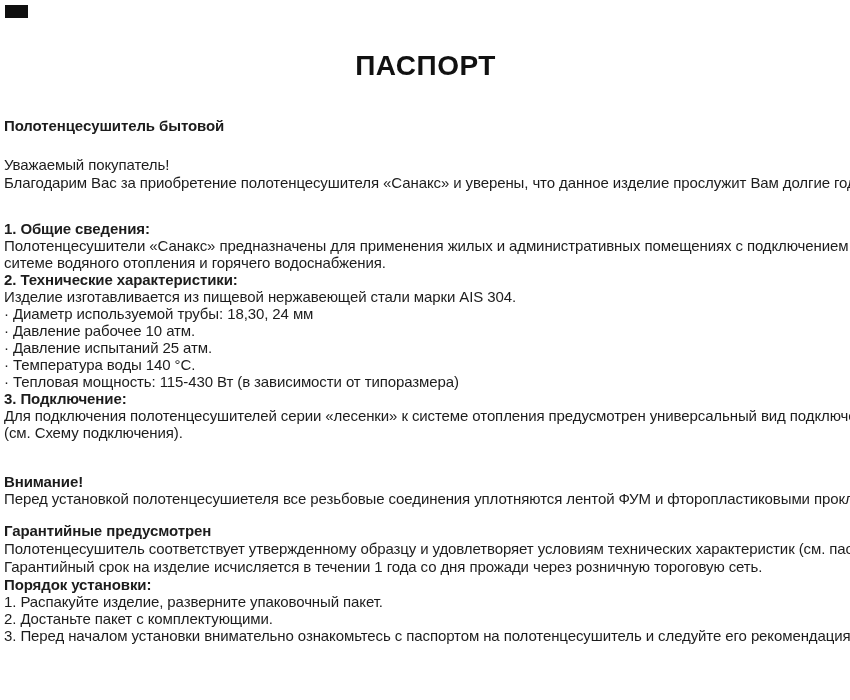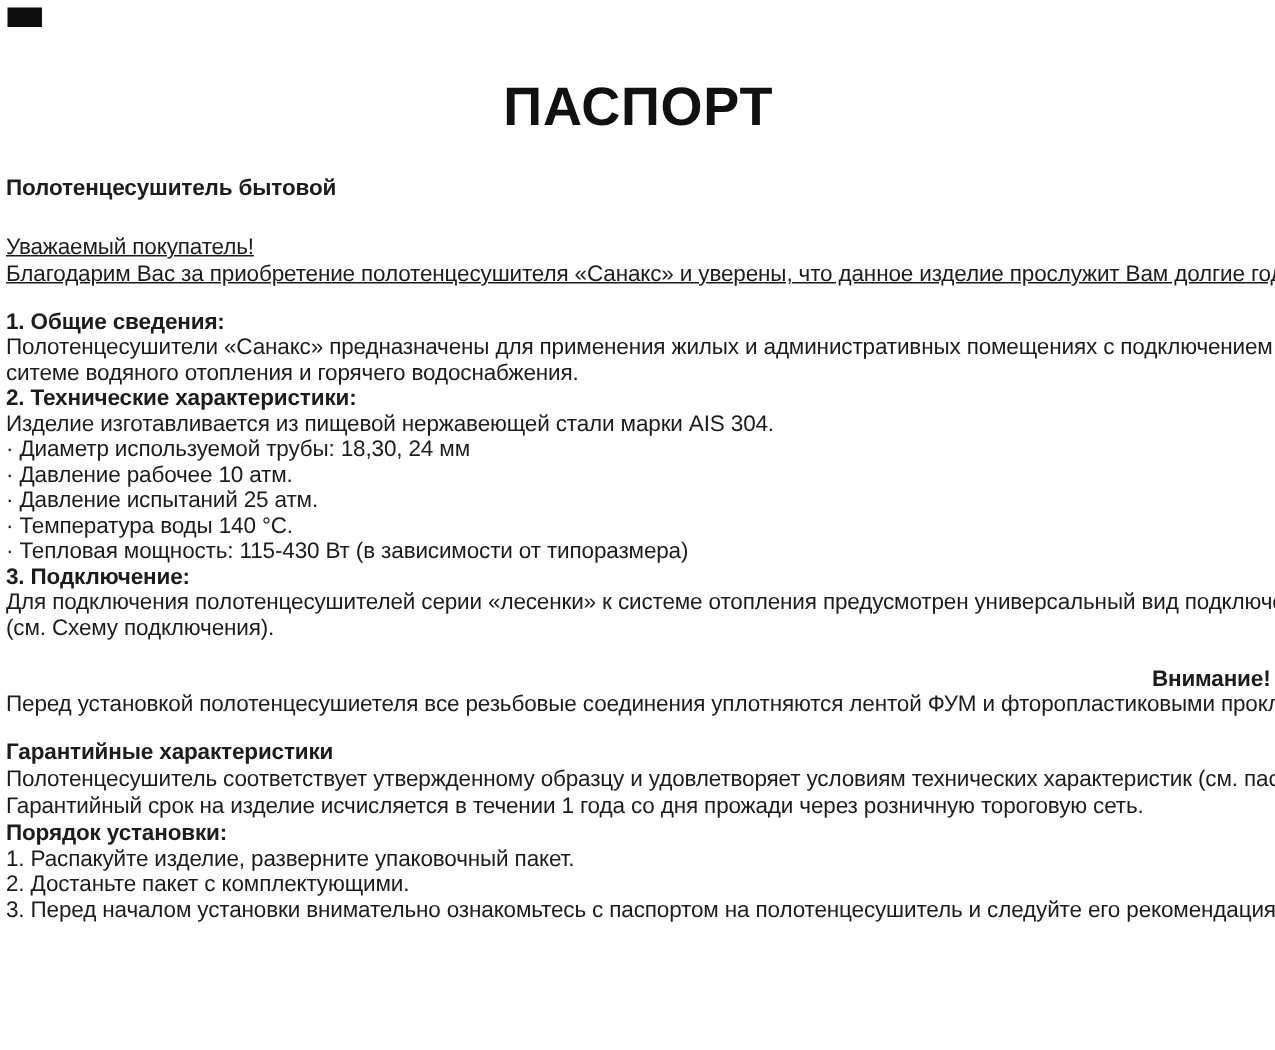--- a/index.html
+++ b/index.html
@@ -19,37 +19,37 @@
   }
   .doc {
     position: absolute;
     left: 4px; top: 0;
     width: 843px;
     padding-top: 50px;
   }
   .doc-title {
     height: 30px;
     text-align: center;
-    font-size: 36px;
+    font-size: 28px;
     font-weight: 700;
     letter-spacing: 0.5px;
     color: #111111;
   }
   .line {
     white-space: nowrap;
     font-size: 15px;
     line-height: 17px;
     letter-spacing: -0.1px;
   }
   .lh18 .line { line-height: 18px; }
   .bold { font-weight: 700; }
   .block-product   { margin-top: 37px; }
-  .block-greeting  { margin-top: 21px; text-decoration: underline; }
-  .block-main      { margin-top: 14px; }
-  .block-attention { margin-top: 17px; text-align: right; }
+  .block-greeting  { margin-top: 21px; }
+  .block-main      { margin-top: 28px; }
+  .block-attention { margin-top: 32px; }
   .block-warranty  { margin-top: 15px; }
   .block-install   { }
 </style>
 </head>
 <body>
 
 <div class="scan-mark"></div>
 
 <div class="doc">
 
@@ -79,21 +79,21 @@
     <div class="line">Для подключения полотенцесушителей серии «лесенки» к системе отопления предусмотрен универсальный вид подключения</div>
     <div class="line">(см. Схему подключения).</div>
   </div>
 
   <div class="block-attention">
     <div class="line bold">Внимание!</div>
     <div class="line">Перед установкой полотенцесушиетеля все резьбовые соединения уплотняются лентой ФУМ и фторопластиковыми прокладками</div>
   </div>
 
   <div class="block-warranty lh18">
-    <div class="line bold">Гарантийные характеристики</div>
+    <div class="line bold">Гарантийные предусмотрен</div>
     <div class="line">Полотенцесушитель соответствует утвержденному образцу и удовлетворяет условиям технических характеристик (см. паспорт)</div>
     <div class="line">Гарантийный срок на изделие исчисляется в течении 1 года со дня прожади через розничную тороговую сеть.</div>
   </div>
 
   <div class="block-install">
     <div class="line bold">Порядок установки:</div>
     <div class="line">1. Распакуйте изделие, разверните упаковочный пакет.</div>
     <div class="line">2. Достаньте пакет с комплектующими.</div>
     <div class="line">3. Перед началом установки внимательно ознакомьтесь с паспортом на полотенцесушитель и следуйте его рекомендациям</div>
   </div>

